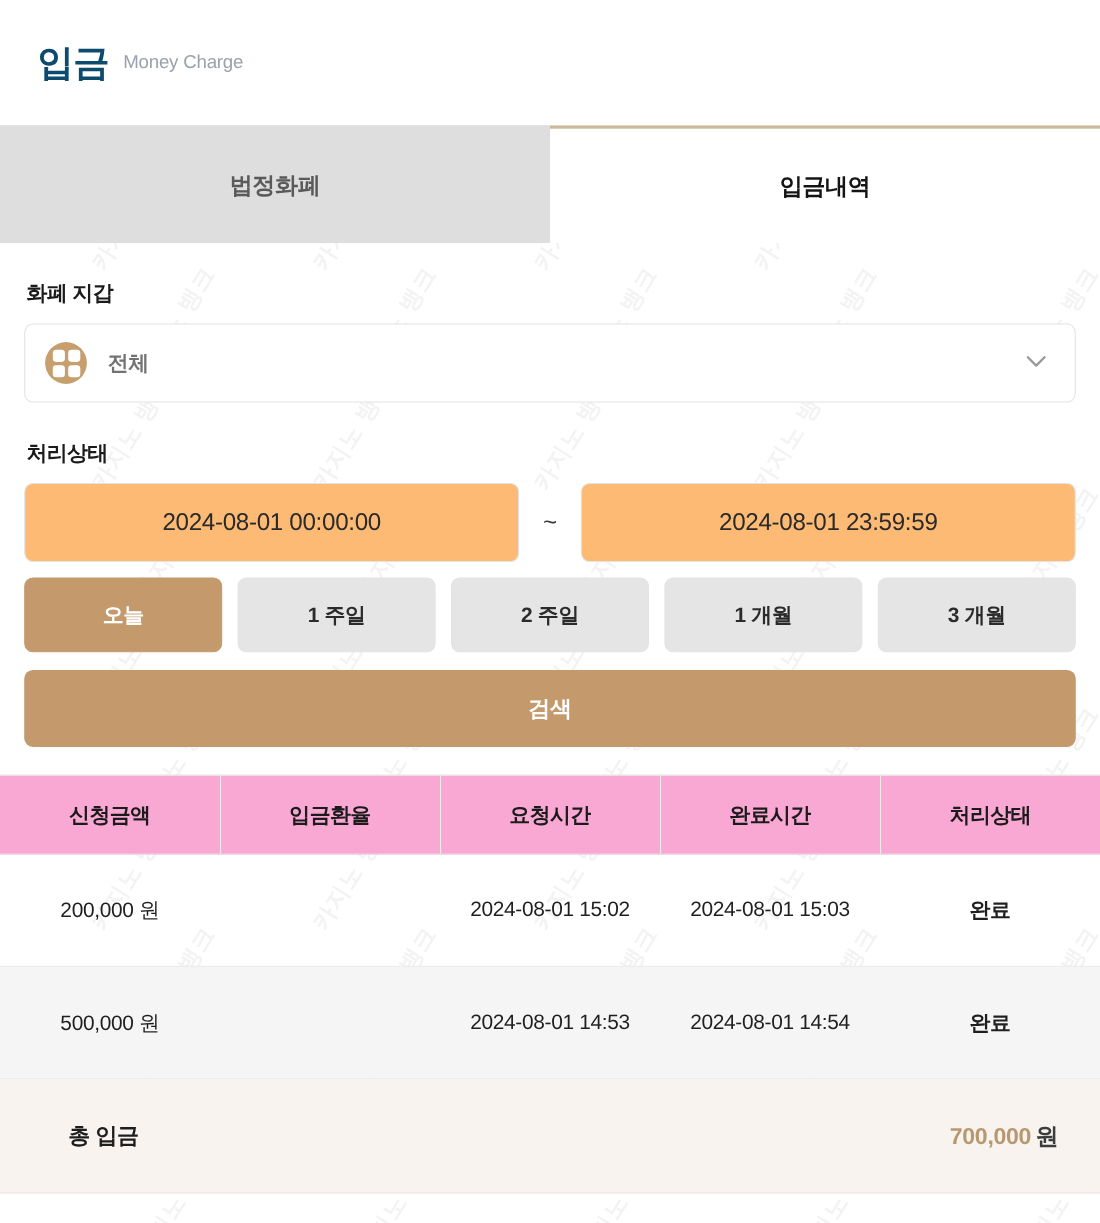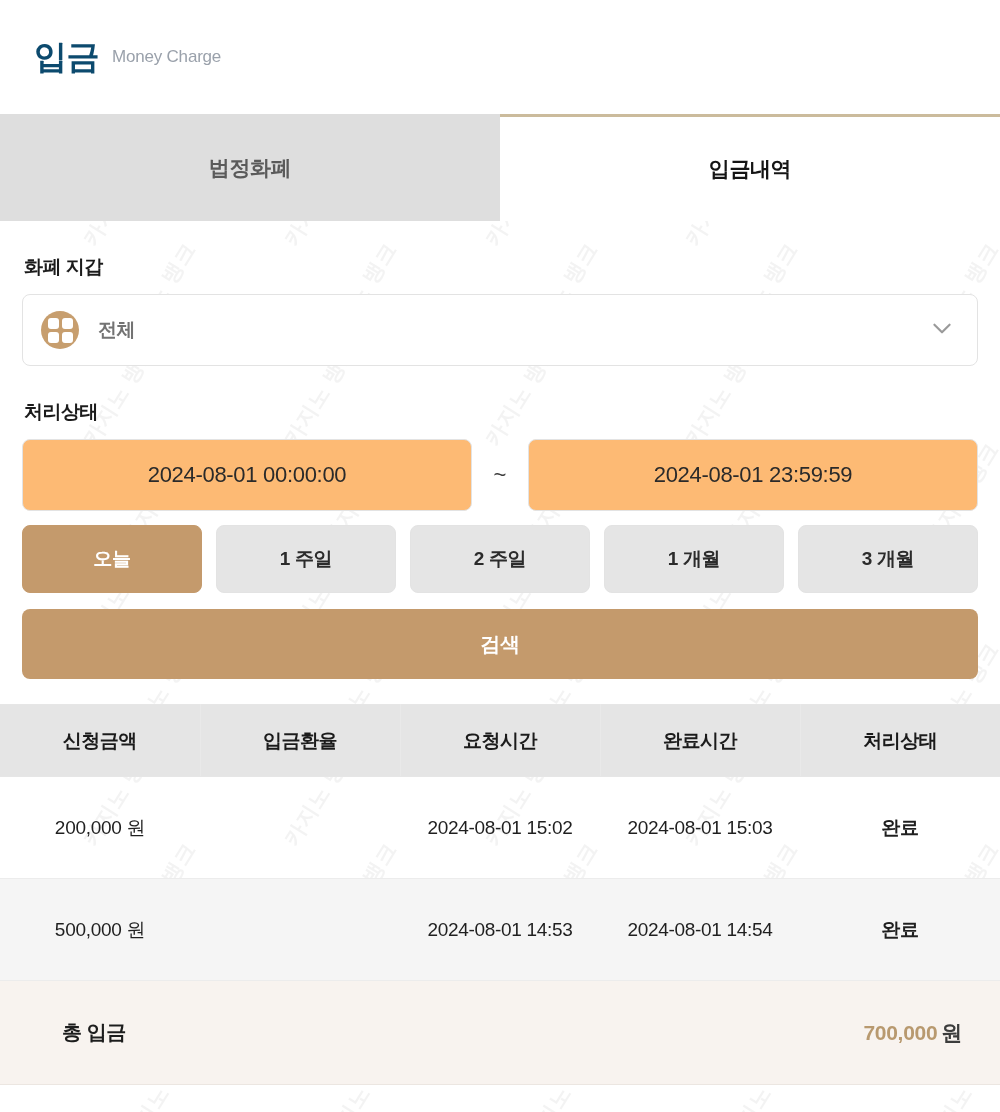--- a/index.html
+++ b/index.html
@@ -240,21 +240,21 @@
     margin-top: 25px;
     border-collapse: collapse;
     table-layout: fixed;
   }
   .history-table th {
     height: 72px;
     font-size: 19px;
     font-weight: 800;
     color: #1b1b1b;
     letter-spacing: -0.5px;
-    background: #e5e5e5;
+    background: #f9a8d4;
     border-top: 1px solid #e6e6e6;
     border-bottom: 1px solid #e6e6e6;
     border-right: 1px solid #e9e9e9;
     text-align: center;
     vertical-align: middle;
   }
   .history-table th:last-child { border-right: none; }
 
   .history-table td {
     height: 102px;

